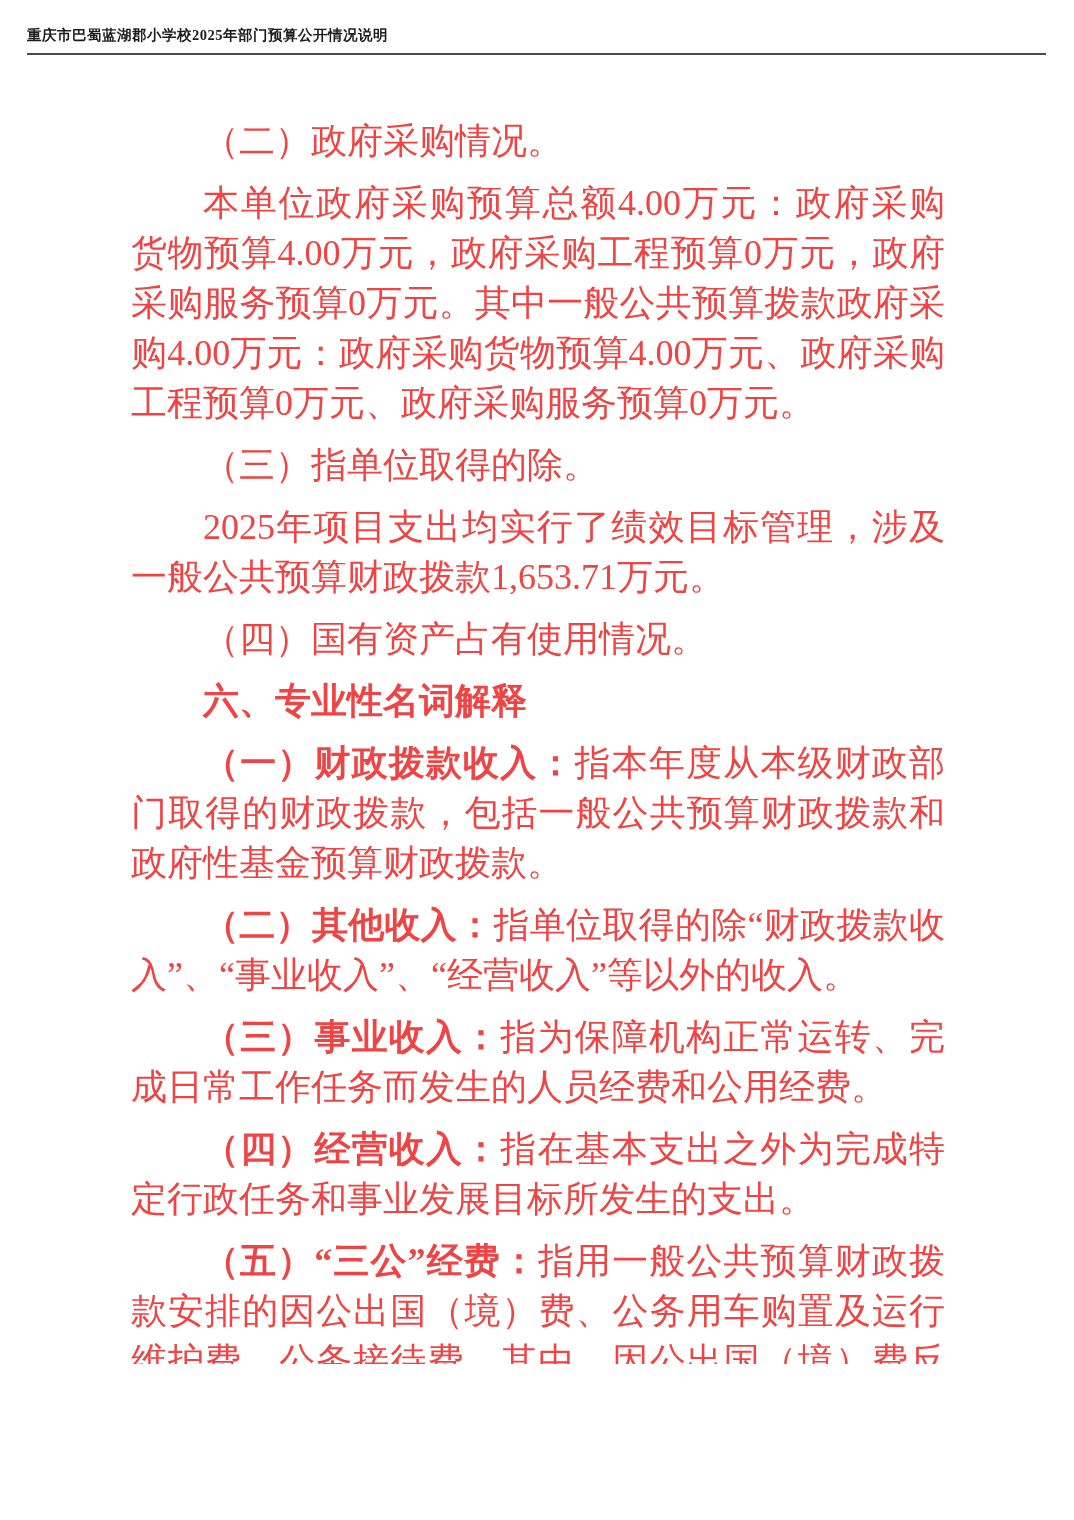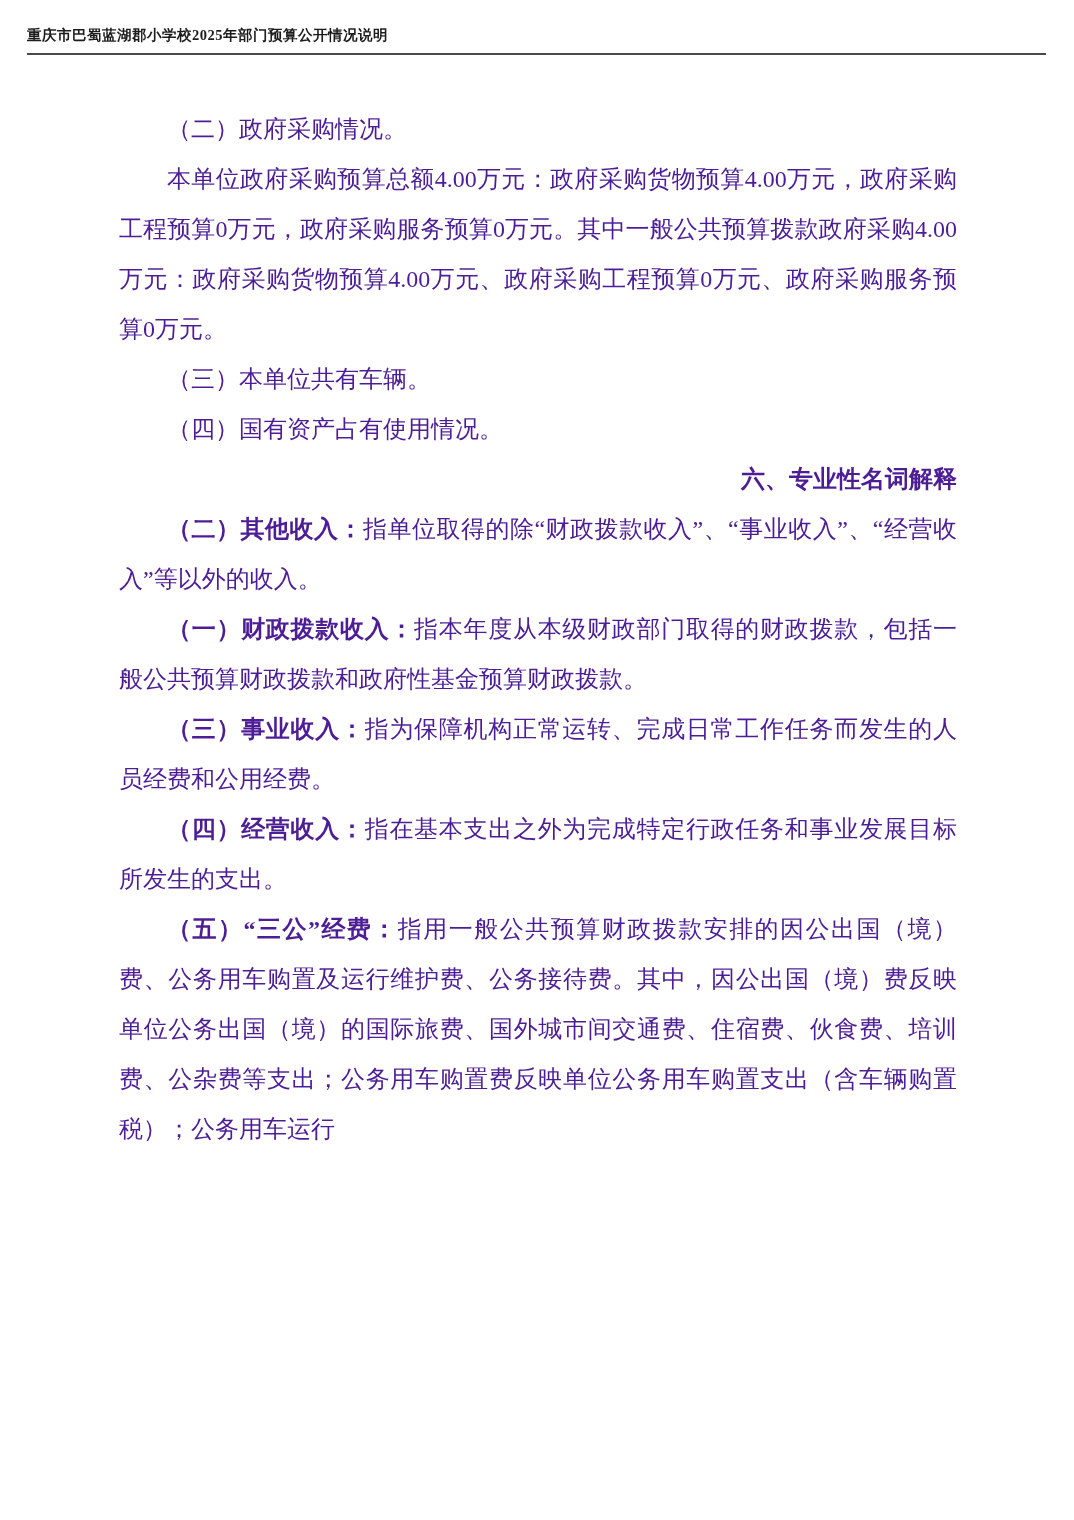--- a/index.html
+++ b/index.html
@@ -31,35 +31,35 @@
     color: #1c1c1c;
     font-family: "Liberation Serif", serif;
   }
   .content {
     position: absolute;
     top: 104px;
     left: 119px;
     width: 838px;
   }
   .para {
-    margin: 0;
-    font-size: 24px;
+    margin: 12px;
+    font-size: 36px;
     line-height: 50px;
     text-align: justify;
     text-indent: 2em;
-    color: #4c1d95;
+    color: #ef4444;
     font-family: "Liberation Serif", serif;
   }
   .para .lead {
     font-weight: bold;
   }
   .section-title {
     font-family: "Liberation Sans", sans-serif;
     font-weight: bold;
-    text-align: right;
+    text-align: left;
   }
   .kaiti-heading {
     text-align: left;
   }
   .page-footer {
     position: absolute;
     top: 1478px;
     left: 0;
     width: 100%;
     text-align: center;
@@ -78,31 +78,32 @@
   <div class="page-header">
     <span class="doc-title">重庆市巴蜀蓝湖郡小学校2025年部门预算公开情况说明</span>
   </div>
 
   <div class="content">
 
     <p class="para kaiti-heading"><span class="lead"></span><span>（二）政府采购情况。</span></p>
 
     <p class="para"><span class="lead"></span><span>本单位政府采购预算总额4.00万元：政府采购货物预算4.00万元，政府采购工程预算0万元，政府采购服务预算0万元。其中一般公共预算拨款政府采购4.00万元：政府采购货物预算4.00万元、政府采购工程预算0万元、政府采购服务预算0万元。</span></p>
 
-    <p class="para kaiti-heading"><span class="lead"></span><span>（三）本单位共有车辆。</span></p>
+    <p class="para kaiti-heading"><span class="lead"></span><span>（三）指单位取得的除。</span></p>
 
+    <p class="para"><span class="lead"></span><span>2025年项目支出均实行了绩效目标管理，涉及一般公共预算财政拨款1,653.71万元。</span></p>
 
     <p class="para kaiti-heading"><span class="lead"></span><span>（四）国有资产占有使用情况。</span></p>
 
 
     <p class="para section-title"><span class="lead"></span><span>六、专业性名词解释</span></p>
 
+    <p class="para"><span class="lead">（一）财政拨款收入：</span><span>指本年度从本级财政部门取得的财政拨款，包括一般公共预算财政拨款和政府性基金预算财政拨款。</span></p>
+
     <p class="para"><span class="lead">（二）其他收入：</span><span>指单位取得的除“财政拨款收入”、“事业收入”、“经营收入”等以外的收入。</span></p>
-
-    <p class="para"><span class="lead">（一）财政拨款收入：</span><span>指本年度从本级财政部门取得的财政拨款，包括一般公共预算财政拨款和政府性基金预算财政拨款。</span></p>
 
     <p class="para"><span class="lead">（三）事业收入：</span><span>指为保障机构正常运转、完成日常工作任务而发生的人员经费和公用经费。</span></p>
 
     <p class="para"><span class="lead">（四）经营收入：</span><span>指在基本支出之外为完成特定行政任务和事业发展目标所发生的支出。</span></p>
 
     <p class="para"><span class="lead">（五）“三公”经费：</span><span>指用一般公共预算财政拨款安排的因公出国（境）费、公务用车购置及运行维护费、公务接待费。其中，因公出国（境）费反映单位公务出国（境）的国际旅费、国外城市间交通费、住宿费、伙食费、培训费、公杂费等支出；公务用车购置费反映单位公务用车购置支出（含车辆购置税）；公务用车运行</span></p>
 
   </div>
 
   <div class="page-footer">

